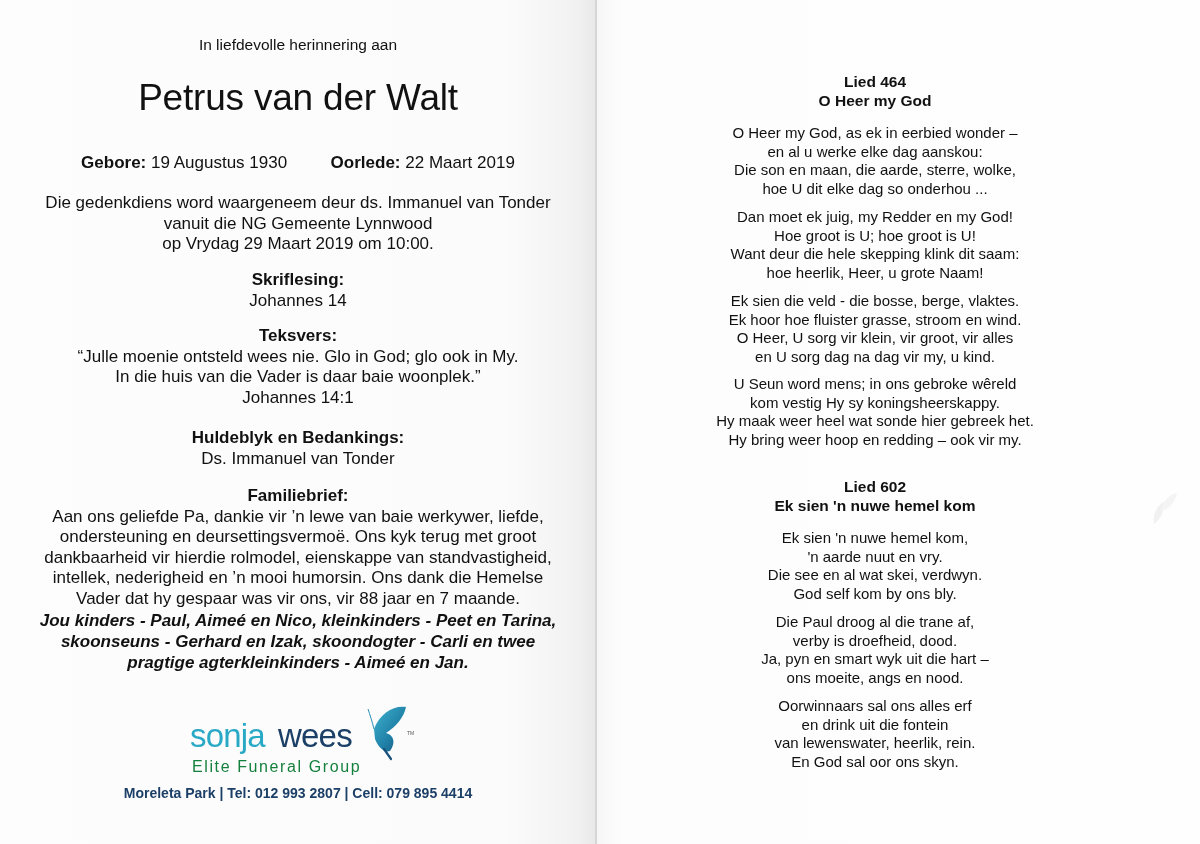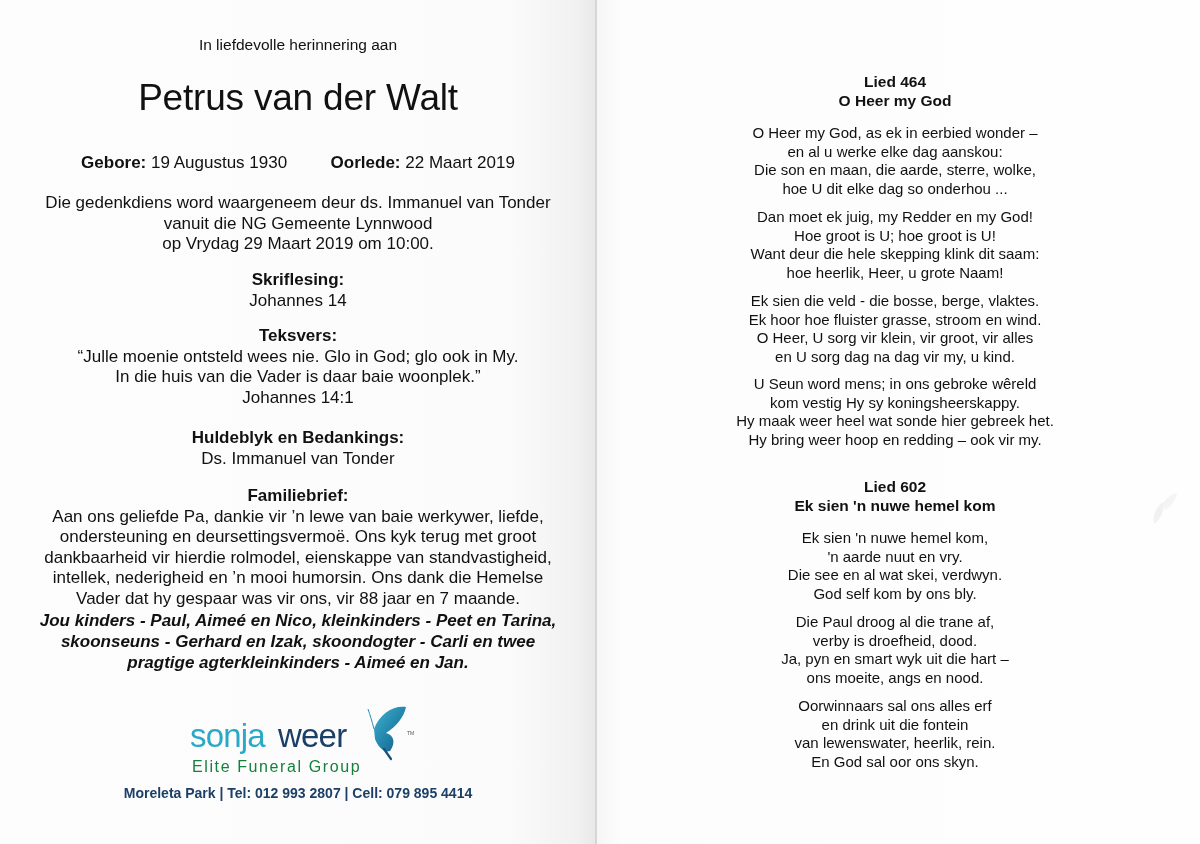--- a/index.html
+++ b/index.html
@@ -7,21 +7,21 @@
     body { font-family: "Liberation Sans", sans-serif; color: #111; position: relative; }
 
     .spread { position: absolute; left: 0; top: 0; width: 1200px; height: 844px; background: #fdfdfd; }
     .page { position: absolute; top: 0; height: 844px; }
     .page-left { left: 0; width: 596px; background: linear-gradient(to right, #fdfdfd 0%, #fbfbfb 85%, #f1f1f1 97%, #e8e8e8 100%); }
     .page-right { left: 597px; width: 603px; background: linear-gradient(to right, #f6f6f6 0%, #fdfdfd 4%, #fefefe 100%); }
     .fold { position: absolute; left: 595px; top: 0; width: 2px; height: 844px; background: #d6d6d6; }
 
     .center { position: absolute; text-align: center; white-space: nowrap; }
     .left-col { left: 0; width: 596px; }
-    .right-col { left: 617px; width: 556px; }
+    .right-col { left: 597px; width: 556px; }
 
     .intro { top: 36px; font-size: 15.5px; }
     .deceased-name { top: 77px; font-size: 37px; letter-spacing: -0.2px; }
     .dates { top: 153px; font-size: 17px; }
     .dates b { font-weight: bold; }
     .dates .gap { display: inline-block; width: 34px; }
 
     .para { font-size: 17px; line-height: 20.5px; }
     .service { top: 193px; }
     .section-title { font-weight: bold; font-size: 17px; line-height: 20.5px; }
@@ -106,21 +106,21 @@
   </div>
 
   <div class="center left-col family-names">
     <div>Jou kinders - Paul, Aimeé en Nico, kleinkinders - Peet en Tarina,</div>
     <div>skoonseuns - Gerhard en Izak, skoondogter - Carli en twee</div>
     <div>pragtige agterkleinkinders - Aimeé en Jan.</div>
   </div>
 
   <div class="logo">
     <span class="logo-word logo-sonja">sonja</span>
-    <span class="logo-word logo-smith">weer</span>
+    <span class="logo-word logo-smith">wees</span>
     <svg class="logo-butterfly" viewBox="0 0 48 60">
       <defs>
         <linearGradient id="bfg" x1="0" y1="0" x2="1" y2="1">
           <stop offset="0" stop-color="#3fb3cf"></stop>
           <stop offset="0.6" stop-color="#1f7fa6"></stop>
           <stop offset="1" stop-color="#17507a"></stop>
         </linearGradient>
       </defs>
       <path d="M8 6 C10 12 12 18 14 26" stroke="#2a8fb3" stroke-width="1" fill="none"></path>
       <path d="M14 26 C20 10 34 2 46 4 C44 14 36 24 26 30 C34 32 36 40 30 48 C24 50 18 44 15 36 Z" fill="url(#bfg)"></path>

